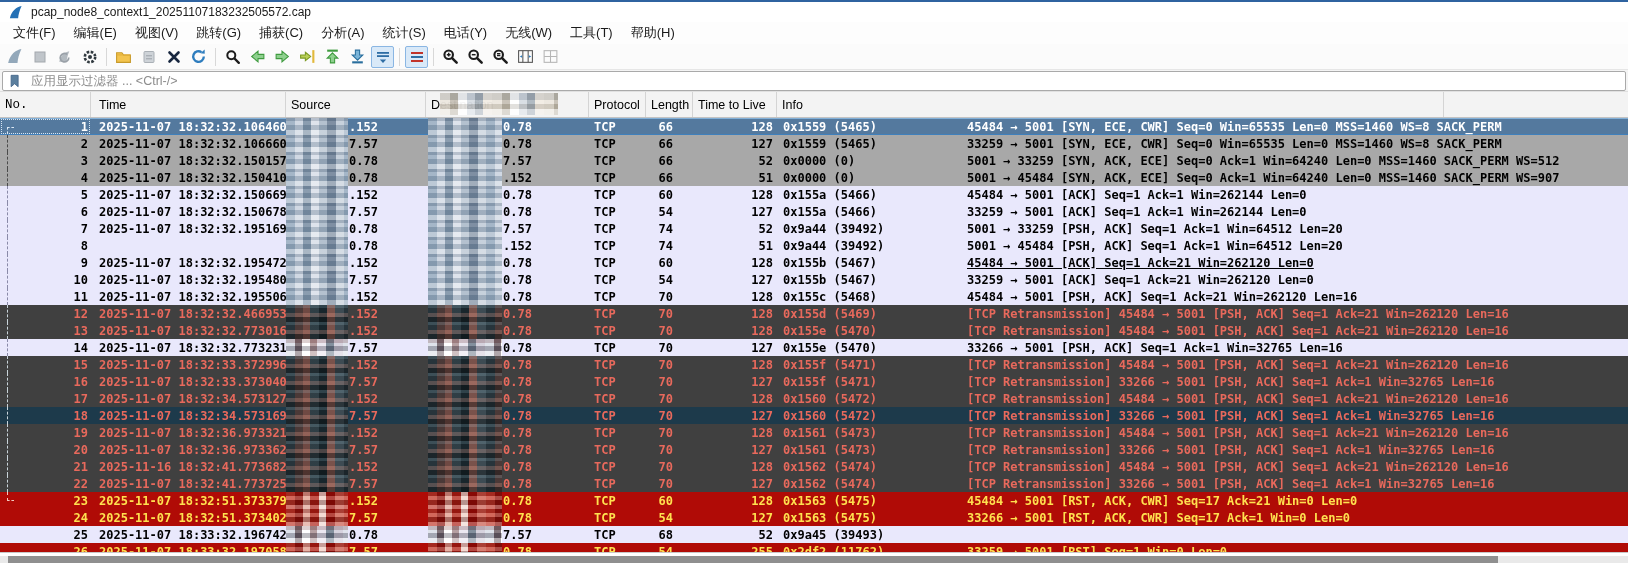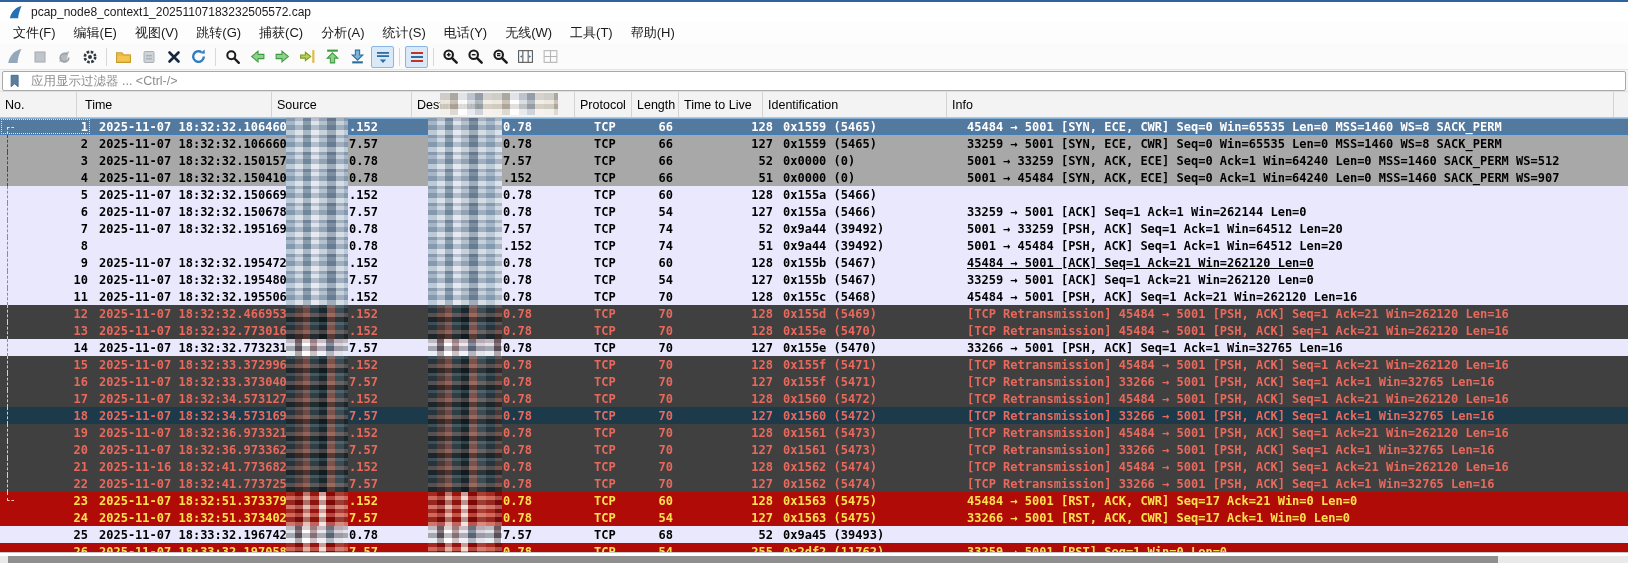--- a/index.html
+++ b/index.html
@@ -263,28 +263,27 @@
   <div class="filterbar">
     <div class="filterbox">
       <svg class="bmark" viewBox="0 0 16 16">
         <path d="M3 1.5 h8 v13 l-4-3.4 -4 3.4 Z" fill="#5b7f9e" stroke="#46678a"></path>
       </svg>
       <input class="filterinput" value="" placeholder="应用显示过滤器 ... &lt;Ctrl-/&gt;" style="">
     </div>
   </div>
 
   <div class="phead">
-    <div class="hcell" style="width: 77px;">No.</div>
+    <div class="hcell" style="width: 91px; font-family: Liberation Mono, monospace;">No.</div>
       <div class="hcell" style="width: 195px; padding-left: 8px;">Time</div>
       <div class="hcell" style="width: 140px;">Source</div>
       <div class="hcell" style="width: 163px;">Destination</div>
       <div class="hcell" style="width: 57px;">Protocol</div>
       <div class="hcell" style="width: 47px;">Length</div>
       <div class="hcell" style="width: 84px;">Time to Live</div>
-      <div class="hcell" style="width: 184px;">Identification</div>
       <div class="hcell" style="width: 667px;">Info</div>
       <div class="hdr-mosaic mz-tan"></div>
   </div>
 
   <div class="plist">
       <div class="prow z-sel">
         <span class="gut corner-top"></span>
         <div class="pcell c-no" style="width: 91px;">1</div>
         <div class="pcell c-time" style="width: 195px;">2025-11-07 18:32:32.106460</div>
         <div class="pcell c-src" style="width: 140px;">
@@ -364,20 +363,21 @@
           <span class="suffix">.152</span>
         </div>
         <div class="pcell c-dst" style="width: 163px;">
           <span class="mosaic m-dst mz-light"></span>
           <span class="suffix">0.78</span>
         </div>
         <div class="pcell c-proto" style="width: 57px;">TCP</div>
         <div class="pcell c-len" style="width: 47px;">60</div>
         <div class="pcell c-ttl" style="width: 84px;">128</div>
         <div class="pcell c-id" style="width: 184px;">0x155a (5466)</div>
+        <div class="pcell c-info" style="width: 667px;">45484 → 5001 [ACK] Seq=1 Ack=1 Win=262144 Len=0</div>
       </div>
       <div class="prow z-lav">
         <span class="gut line"></span>
         <div class="pcell c-no" style="width: 91px;">6</div>
         <div class="pcell c-time" style="width: 195px;">2025-11-07 18:32:32.150678</div>
         <div class="pcell c-src" style="width: 140px;">
           <span class="mosaic m-src mz-light"></span>
           <span class="suffix">7.57</span>
         </div>
         <div class="pcell c-dst" style="width: 163px;">

